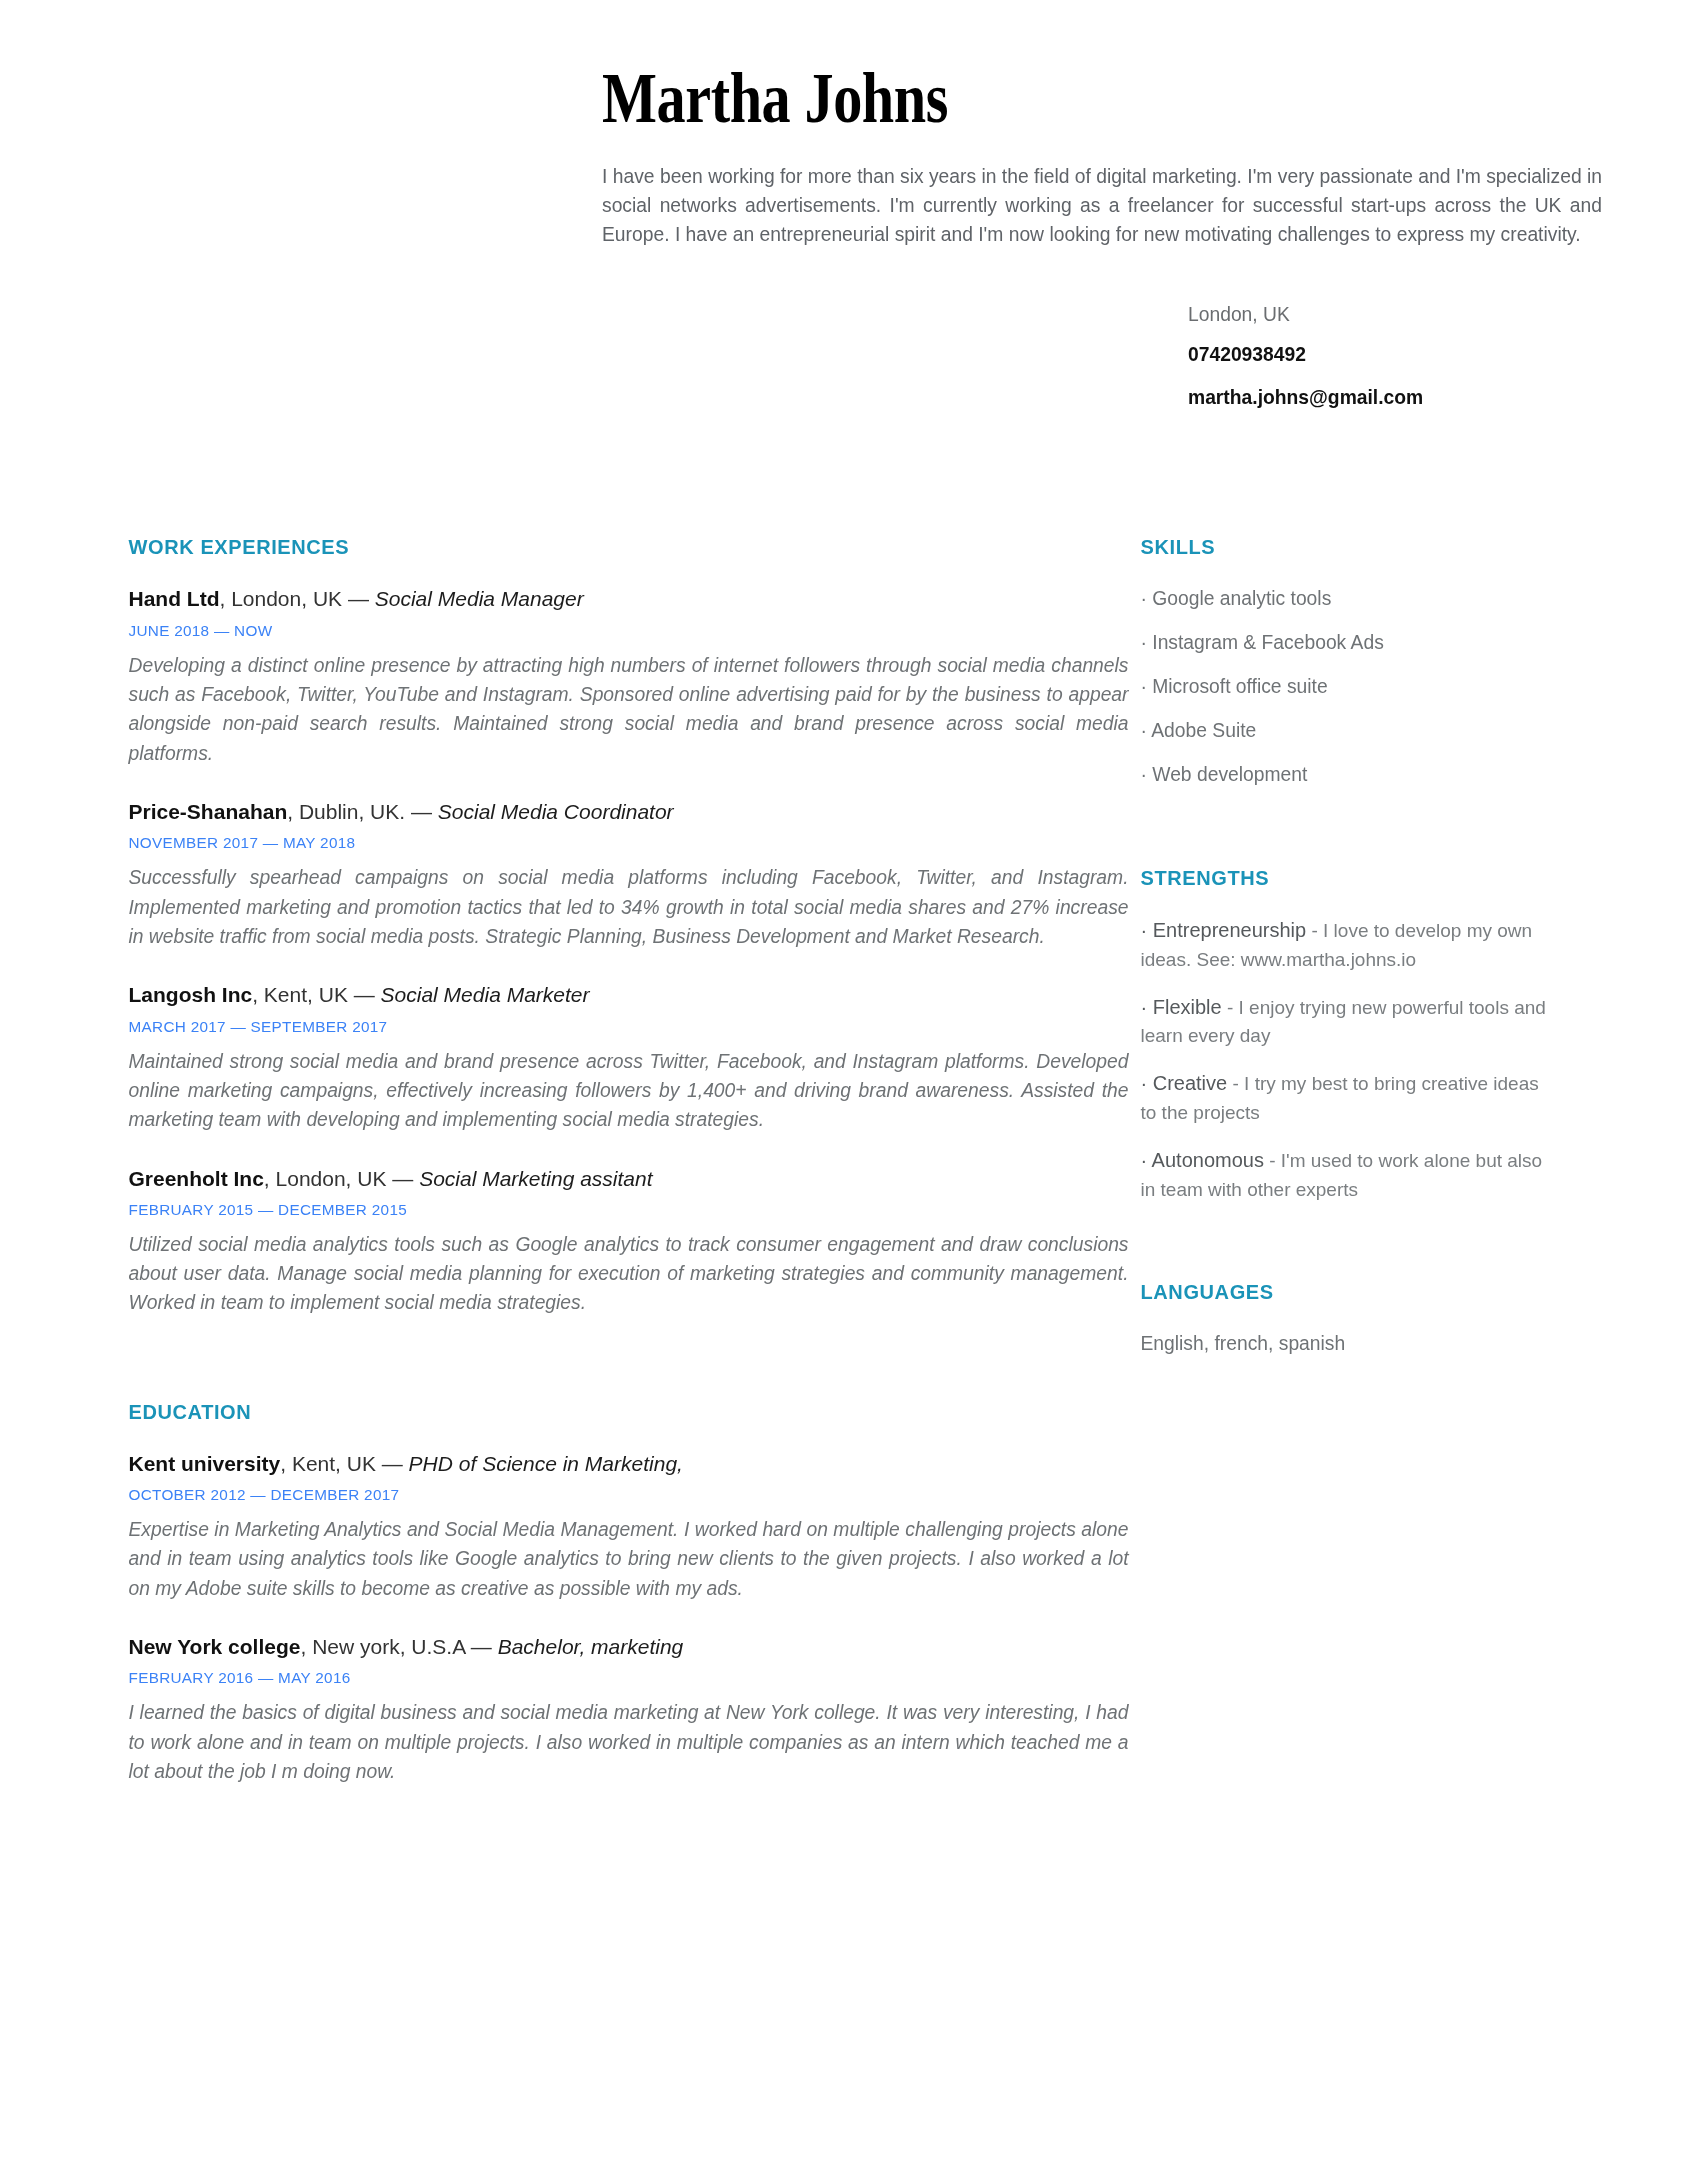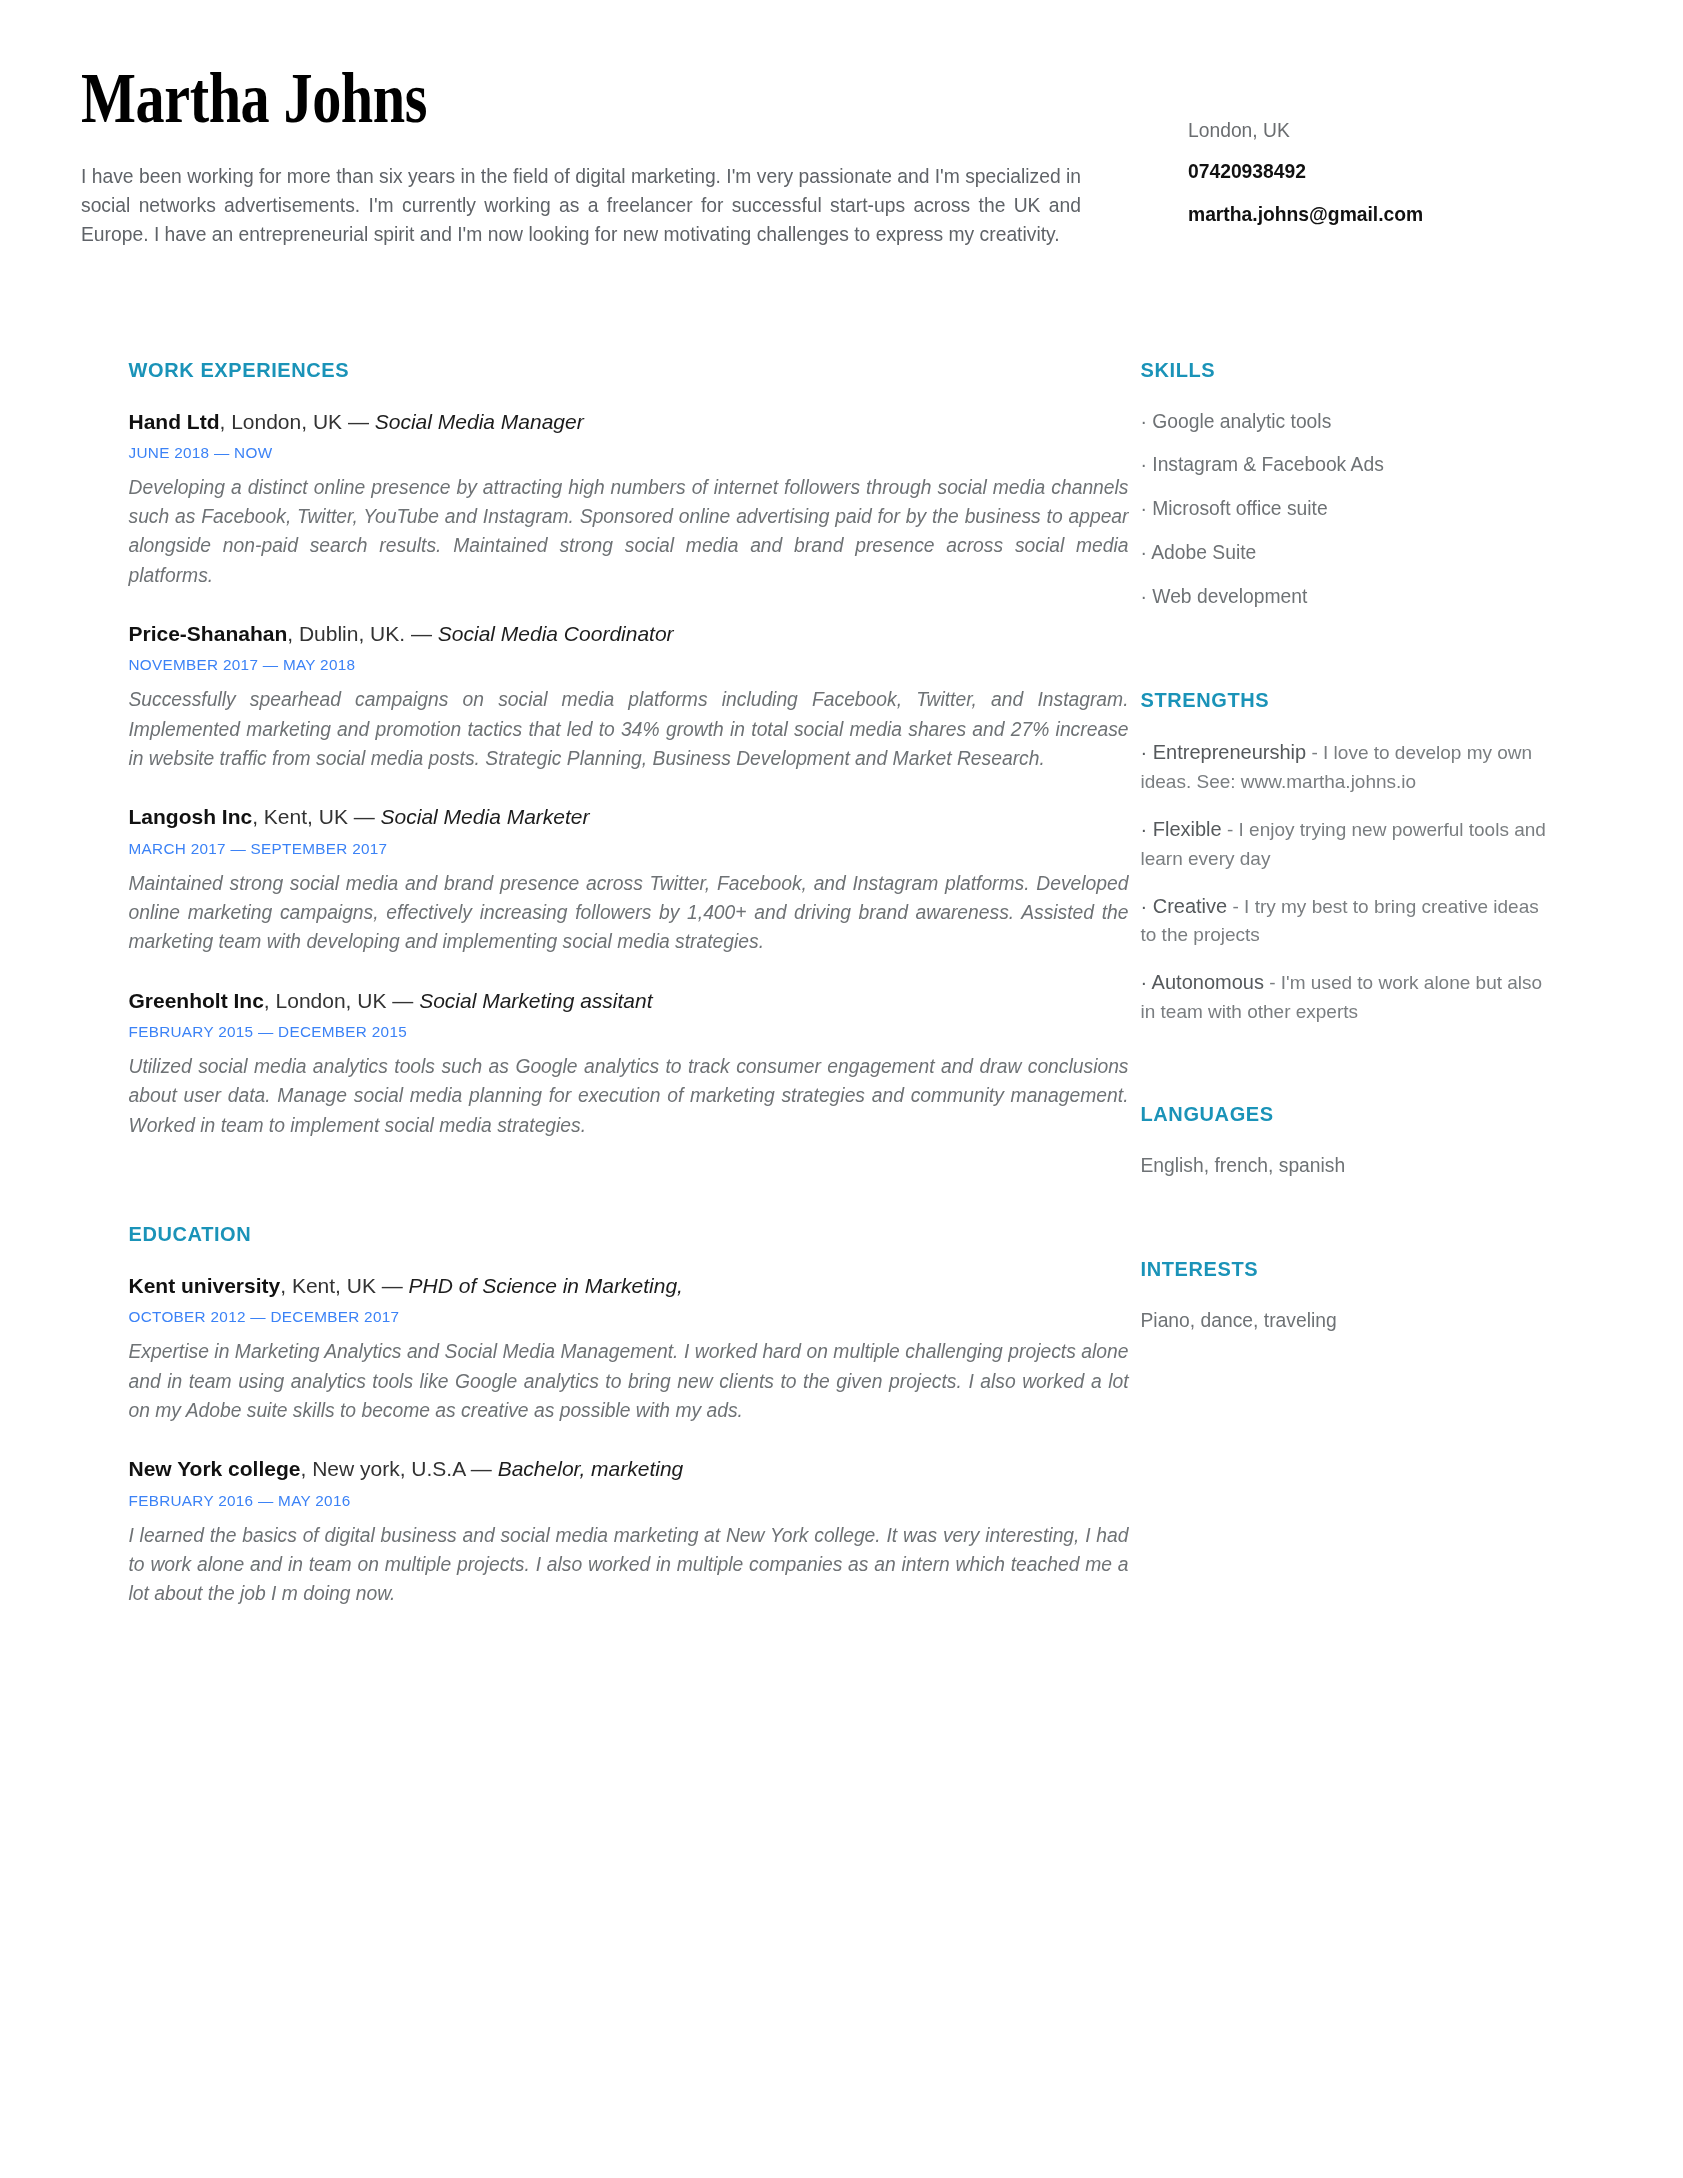--- a/index.html
+++ b/index.html
@@ -19,22 +19,23 @@
   .page {
     width: 1683px;
     height: 2178px;
     position: relative;
     padding: 61px 81px 0 81px;
   }
 
   
   .header {
     display: flex;
-    align-items: center;
+    align-items: flex-end;
     justify-content: space-between;
+    flex-direction: column;
   }
   .header-left { width: 1000px; }
   .name {
     font-family: "Liberation Serif", serif;
     font-weight: bold;
     font-size: 71px;
     line-height: 1.05;
     letter-spacing: -0.5px;
     color: #000000;
     margin: 0 0 26px 0;
@@ -234,21 +235,17 @@
         <div class="strength-item"><span class="strength-name">· Flexible</span><span> - I enjoy trying new powerful tools and learn every day</span></div>
         <div class="strength-item"><span class="strength-name">· Creative</span><span> - I try my best to bring creative ideas to the projects</span></div>
         <div class="strength-item"><span class="strength-name">· Autonomous</span><span> - I'm used to work alone but also in team with other experts</span></div>
       </div>
 
       <div class="side-block">
         <div class="section-title">LANGUAGES</div>
         <div class="side-text">English, french, spanish</div>
       </div>
 
-      <div class="side-block">
-        <div class="section-title">INTERESTS</div>
-        <div class="side-text">Piano, dance, traveling</div>
-      </div>
 
     </div>
   </div>
 </div>
 
 
 </body></html>

